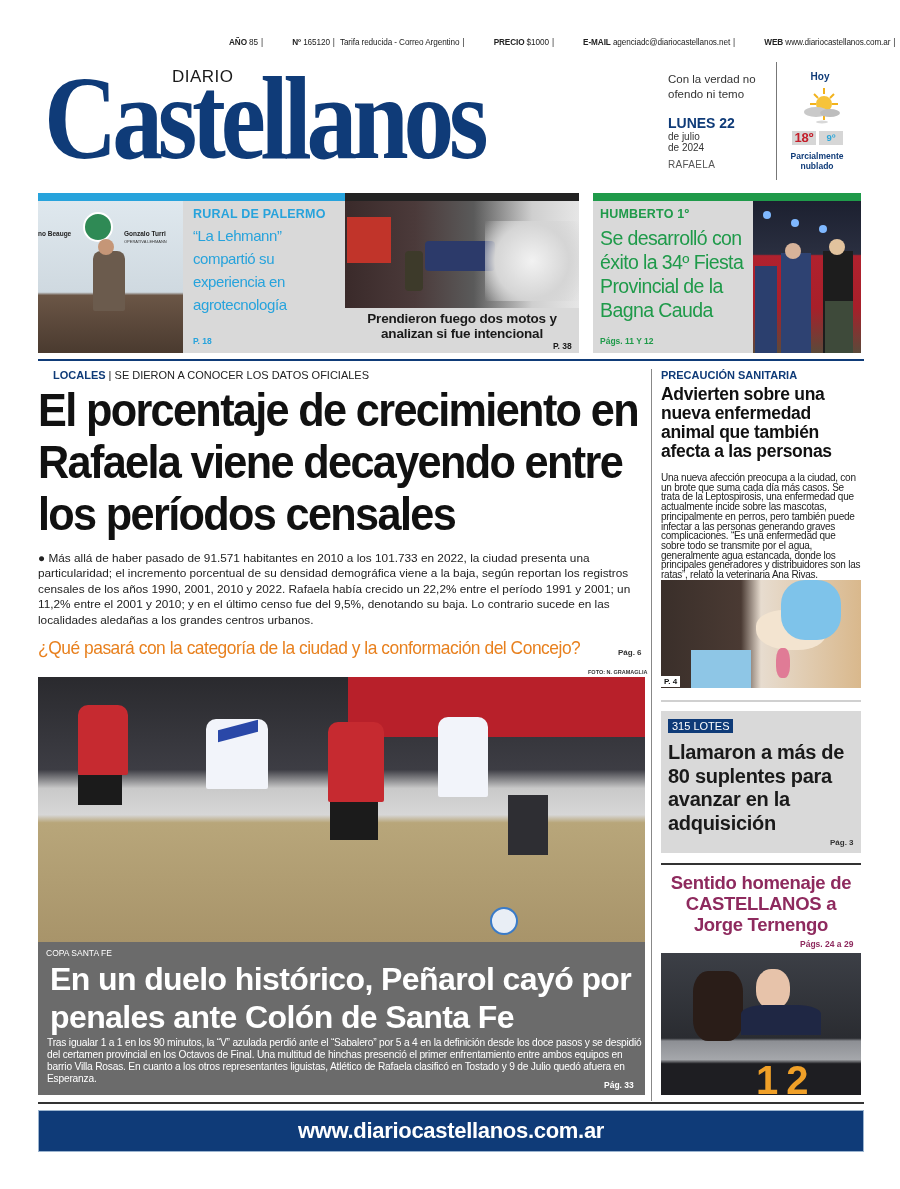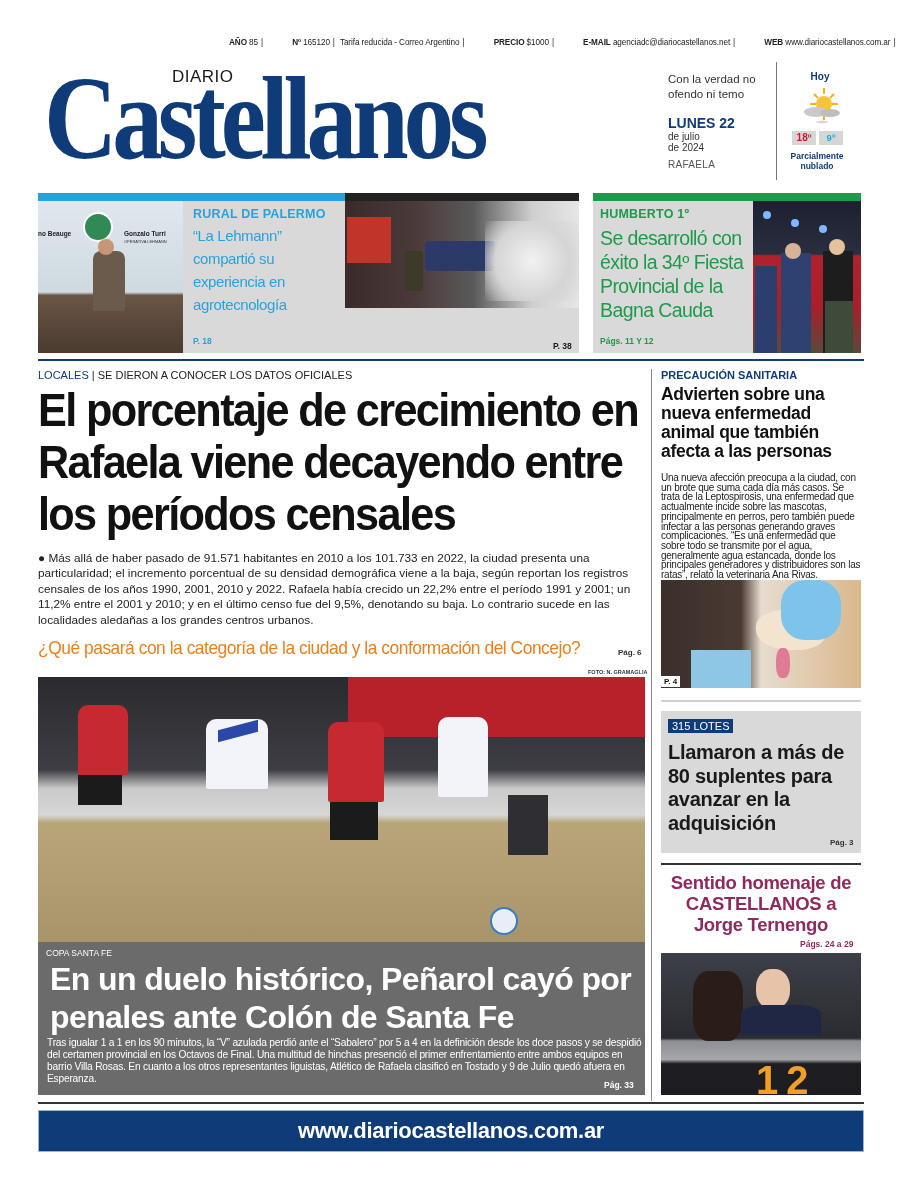--- a/index.html
+++ b/index.html
@@ -18,41 +18,41 @@
   .logo { left: 44px; top: 60px; font-family: "Liberation Serif", serif; font-size: 118px; line-height: 1; color: #0f3b78; font-weight: 700; letter-spacing: -6px; transform: scaleX(0.86); transform-origin: left top; }
 
   .motto { left: 668px; top: 72px; width: 110px; font-size: 11.5px; line-height: 15px; color: #333; }
   .date-day { left: 668px; top: 115px; font-size: 14px; font-weight: 700; color: #0f3b78; }
   .date-rest { left: 668px; top: 131px; font-size: 10px; line-height: 11px; color: #333; }
   .city { left: 668px; top: 159px; font-size: 10px; color: #555; letter-spacing: 0.3px; }
   .vdiv { left: 776px; top: 62px; width: 1px; height: 118px; background: #777; }
 
   .weather-hoy { left: 790px; top: 71px; width: 60px; text-align: center; font-size: 10px; font-weight: 700; color: #0f3b78; }
   .sun { left: 798px; top: 86px; width: 46px; height: 40px; }
-  .temp-hi { left: 792px; top: 131px; width: 24px; height: 14px; background: #d6d6d6; color: #c41e2a; font-size: 10px; font-weight: 700; text-align: center; line-height: 14px; }
+  .temp-hi { left: 792px; top: 131px; width: 24px; height: 14px; background: #d6d6d6; color: #c41e2a; font-size: 13px; font-weight: 700; text-align: center; line-height: 14px; }
   .temp-lo { left: 819px; top: 131px; width: 24px; height: 14px; background: #d6d6d6; color: #2aa6d9; font-size: 9.5px; font-weight: 700; text-align: center; line-height: 14px; }
   .weather-desc { left: 782px; top: 151px; width: 70px; text-align: center; font-size: 8.5px; line-height: 10px; font-weight: 700; color: #0f3b78; }
 
   
   .promo { top: 193px; height: 160px; background: #d9d9d9; overflow: hidden; }
   .promo .bar { position: absolute; left: 0; top: 0; width: 100%; height: 8px; }
   .promo1 { left: 38px; width: 310px; }
   .promo2 { left: 345px; width: 234px; }
   .promo3 { left: 593px; width: 268px; }
 
   .photo { position: absolute; overflow: hidden; }
   .kicker { font-weight: 700; font-size: 12.5px; letter-spacing: 0.2px; }
   .pnum { font-weight: 700; font-size: 8.5px; }
 
   
   .hrule { height: 2px; background: #0f3b78; }
 
   
   .lead-kicker { left: 38px; top: 369px; font-size: 11px; color: #222; white-space: nowrap; }
-  .lead-kicker b { color: #0f3b78; font-weight: 400; }
+  .lead-kicker b { color: #0f3b78; font-weight: 700; margin-left: 15px; }
   .lead-title { left: 38px; top: 384px; width: 610px; font-size: 47px; line-height: 52px; font-weight: 700; color: #111; letter-spacing: -1.8px; transform: scaleX(0.92); transform-origin: left top; width: 665px; }
   .lead-body { left: 38px; top: 551px; width: 608px; font-size: 11.8px; line-height: 15.4px; color: #222; }
   .lead-question { left: 38px; top: 637px; width: 560px; font-size: 18.5px; color: #e8801e; white-space: nowrap; letter-spacing: -0.5px; transform: scaleX(0.94); transform-origin: left top; }
   .lead-pag { left: 618px; top: 648px; font-size: 8px; font-weight: 700; color: #333; }
 
   
   .side-vline { left: 651px; top: 369px; width: 1px; height: 732px; background: #888; }
   .side-kicker { left: 661px; top: 369px; font-size: 11px; font-weight: 700; color: #0f3b78; }
   .side-title { left: 661px; top: 385px; width: 200px; font-size: 17.5px; line-height: 19px; font-weight: 700; color: #111; letter-spacing: -0.3px; }
   .side-body { left: 661px; top: 473px; width: 200px; font-size: 10px; line-height: 9.7px; color: #222; letter-spacing: -0.25px; }
@@ -147,20 +147,21 @@
 </div>
 
 <div class="abs promo promo2">
   <div class="bar" style="background:#222"></div>
   <div class="photo" style="left:0;top:8px;width:234px;height:107px;background:linear-gradient(90deg,#3a2a2a 0%,#4b3a3a 30%,#5a5a5a 55%,#cfcfcf 80%,#e6e6e6 100%);">
     <div style="position:absolute;left:2px;top:16px;width:44px;height:46px;background:#c1342a;"></div>
     <div style="position:absolute;left:80px;top:40px;width:70px;height:30px;background:#2c3a6a;border-radius:4px;"></div>
     <div style="position:absolute;left:140px;top:20px;width:94px;height:80px;background:radial-gradient(circle,#f2f2f2 0%,#d5d5d5 60%,rgba(200,200,200,0) 100%);"></div>
     <div style="position:absolute;left:60px;top:50px;width:18px;height:40px;background:#3d3a2a;border-radius:4px;"></div>
   </div>
+  <div class="abs" style="left:0;top:118px;width:234px;text-align:center;font-size:13.5px;line-height:15px;font-weight:700;color:#1a1a1a;letter-spacing:-0.2px;">Prendieron fuego dos motos y analizan si fue intencional</div>
   <div class="abs pnum" style="left:208px;top:148px;color:#1a1a1a;">P. 38</div>
 </div>
 
 <div class="abs promo promo3">
   <div class="bar" style="background:#1f9a4a"></div>
   <div class="abs kicker" style="left:7px;top:14px;color:#1f9a4a;">HUMBERTO 1º</div>
   <div class="abs" style="left:7px;top:33px;width:160px;font-size:19.5px;line-height:24px;color:#1f9a4a;letter-spacing:-0.6px;">Se desarrolló con éxito la 34º Fiesta Provincial de la Bagna Cauda</div>
   <div class="abs pnum" style="left:7px;top:143px;color:#1f9a4a;">Págs. 11 Y 12</div>
   <div class="photo" style="left:160px;top:8px;width:108px;height:152px;background:linear-gradient(180deg,#1c2030 0%,#2a2f40 35%,#b0212e 36%,#a81f2a 70%,#5a4a3a 100%);">
     <div style="position:absolute;left:10px;top:10px;width:8px;height:8px;border-radius:50%;background:#7fb8ff;"></div>

